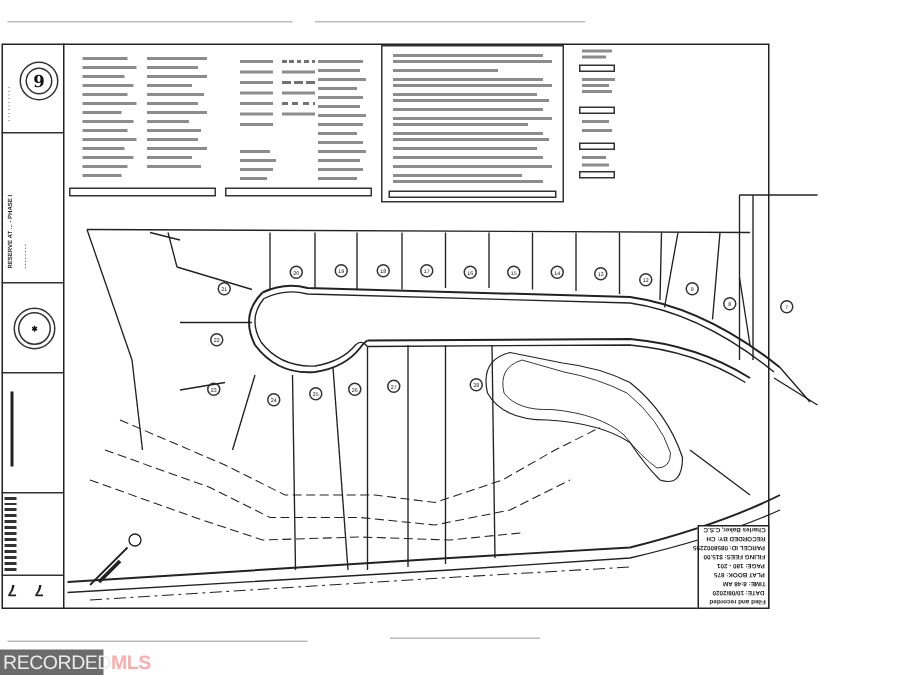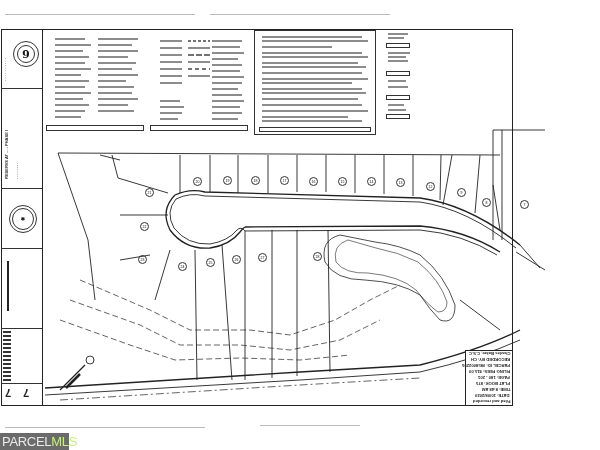--- a/index.html
+++ b/index.html
@@ -12,21 +12,21 @@
   .vtext{position:absolute;writing-mode:vertical-rl;transform:rotate(180deg);font-size:4px;line-height:5px;color:#222;white-space:nowrap;font-weight:bold;}
   .seal{position:absolute;border:1.5px solid #333;border-radius:50%;box-sizing:border-box;display:flex;align-items:center;justify-content:center;}
   .seal-inner{border:1px solid #333;border-radius:50%;display:flex;align-items:center;justify-content:center;font-family:"DejaVu Serif",serif;font-weight:bold;transform:rotate(180deg);}
   .box{position:absolute;border:1px solid #333;box-sizing:border-box;}
   .fakeline{position:absolute;height:2px;background:#666;opacity:.75;}
   .recblock{position:absolute;left:465px;top:350px;width:48px;height:56px;border:1.5px solid #222;box-sizing:border-box;background:#fff;}
   .rec-line{position:absolute;right:2px;font-size:4.2px;line-height:5px;font-weight:bold;transform:rotate(180deg);white-space:nowrap;color:#222;}
   .sheetnum{position:absolute;font-size:11px;font-weight:bold;transform:rotate(180deg);color:#222;}
   .watermark{position:absolute;left:0;top:433px;width:69px;height:17px;background:#5c5c5c;opacity:.9;display:flex;align-items:center;}
   .wm-text{font-size:13px;color:#e8e8e8;letter-spacing:-0.3px;padding-left:2px;font-family:"Liberation Sans",sans-serif;}
-  .wm-text b{font-weight:normal;color:#bef264;}
+  .wm-text b{font-weight:bold;color:#fca5a5;}
   .lot{position:absolute;width:9px;height:9px;border:1px solid #333;border-radius:50%;box-sizing:border-box;font-size:3.5px;display:flex;align-items:center;justify-content:center;}
   svg{position:absolute;left:0;top:0;}
 </style>
 </head>
 <body>
 
 <div class="sheet">
 
   <div class="scanline" style="left:5px;top:14px;width:190px;"></div>
   <div class="scanline" style="left:210px;top:14px;width:180px;"></div>
@@ -262,15 +262,15 @@
     <div class="rec-line" style="bottom:13px;">TIME: 8:48 AM</div>
     <div class="rec-line" style="bottom:19px;">PLAT BOOK: 875</div>
     <div class="rec-line" style="bottom:25px;">PAGE: 180 - 201</div>
     <div class="rec-line" style="bottom:31px;">FILING FEES: $15.00</div>
     <div class="rec-line" style="bottom:37px;">PARCEL ID: 0858002295</div>
     <div class="rec-line" style="bottom:43px;">RECORDED BY: CH</div>
     <div class="rec-line" style="bottom:49px;">Charles Baker, C.S.C</div>
   </div>
 
   <div class="watermark">
-    <span class="wm-text"><span>PARCEL</span><b>MLS</b></span>
+    <span class="wm-text"><span>RECORDED</span><b>MLS</b></span>
   </div>
 </div>
 
 </body></html>

